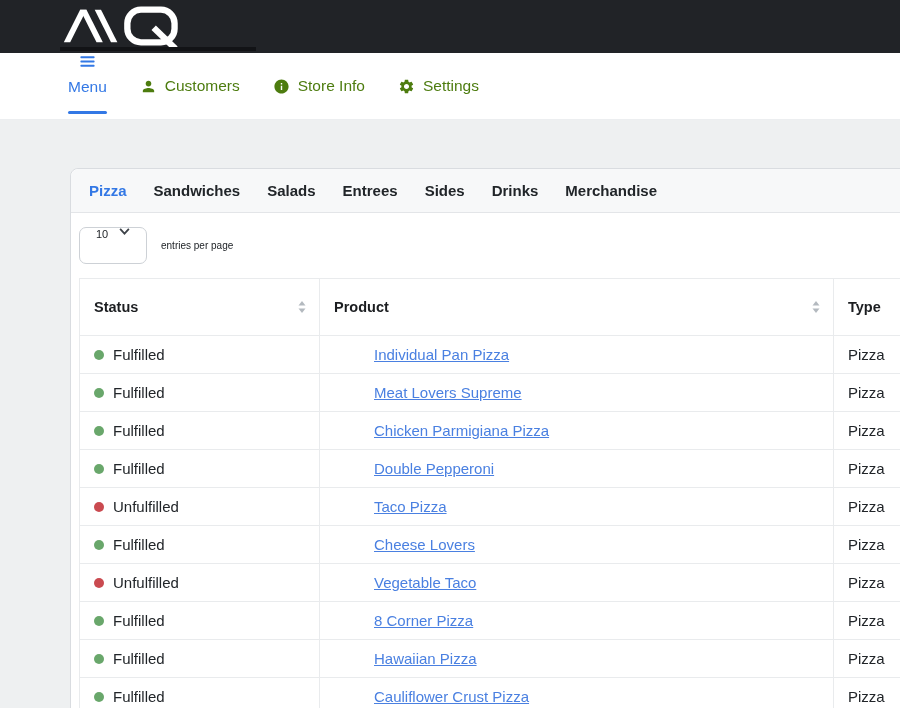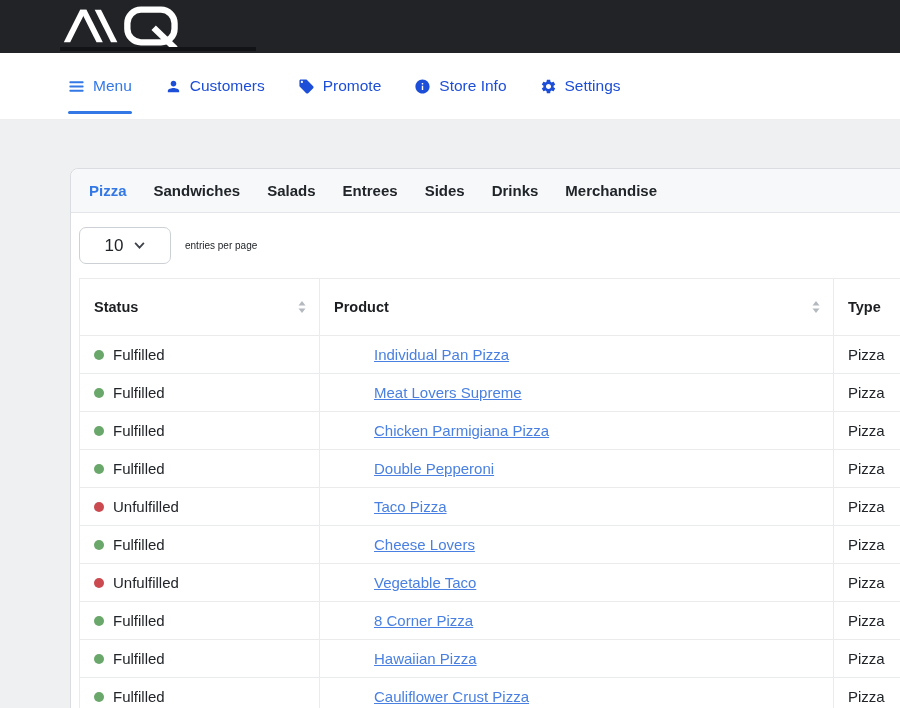--- a/index.html
+++ b/index.html
@@ -17,24 +17,24 @@
   .logo-underbar { position:absolute; left:60px; top:47px; width:196px; height:4px; background:#121316; }
 
   
   .main-nav {
     position:absolute; top:53px; left:0; width:900px; height:67px;
     background:#ffffff; border-bottom:1px solid #eceef0;
     display:flex; align-items:center; padding-left:68px; gap:33px;
   }
   .nav-item {
     position:relative; height:100%; display:flex; align-items:center; gap:8px;
-    font-size:15.5px; color:#1d4ed8; cursor:pointer; white-space:nowrap;
+    font-size:15.5px; color:#4d7c0f; cursor:pointer; white-space:nowrap;
   }
   .nav-item svg { width:17px; height:17px; fill:currentColor; }
-  .nav-item.active { color:var(--accent); }
+  .nav-item.active { color:var(--accent);flex-direction:column; }
   .nav-item.active::after {
     content:""; position:absolute; left:0; right:0; bottom:5px; height:3px;
     background:var(--accent); border-radius:2px;
   }
 
   
   .card {
     position:absolute; left:70px; top:168px; width:880px;
     background:#fff; border:1px solid #d9dce0; border-radius:8px 8px 0 0;
   }
@@ -44,24 +44,24 @@
     padding:0 18px; gap:27px;
   }
   .tab { font-weight:700; font-size:15px; color:#212529; cursor:pointer; white-space:nowrap; }
   .tab.active { color:var(--accent); }
 
   .card-body { padding:14px 8px 0 8px; }
 
   
   .entries-row { display:flex; align-items:center; gap:14px; margin:0 0 14px 0; }
   .select-box {
-    width:92px; height:37px; background:#fff;
+    width:68px; height:37px; background:#fff;
     border:1px solid #cdd1d6; border-radius:7px;
-    display:flex; align-items:center; justify-content:center; gap:11px;
-    font-size:17px; color:#212529; cursor:pointer;
+    display:flex; align-items:flex-start; justify-content:center; gap:11px;
+    font-size:11px; color:#212529; cursor:pointer;
   }
   .select-box svg { width:11px; height:7px; stroke:#3d4248; stroke-width:2; fill:none; }
   .entries-label { font-size:10px; color:#212529; }
 
   
   table { width:862px; border-collapse:collapse; font-size:15px; table-layout:fixed; }
   col.c-status { width:240px; }
   col.c-product { width:514px; }
   th, td { border:1px solid #e9ebed; }
   th {
@@ -132,26 +132,20 @@
     </div>
 
     <div class="nav-item">
       <svg>
         <use href="#sym-person-icon"></use>
       </svg>
       <span class="nav-label">Customers</span>
     </div>
 
 
-    <div class="nav-item">
-      <svg>
-        <use href="#sym-tag-icon"></use>
-      </svg>
-      <span class="nav-label">Promote</span>
-    </div>
 
     <div class="nav-item">
       <svg>
         <use href="#sym-info-icon"></use>
       </svg>
       <span class="nav-label">Store Info</span>
     </div>
 
     <div class="nav-item">
       <svg>

